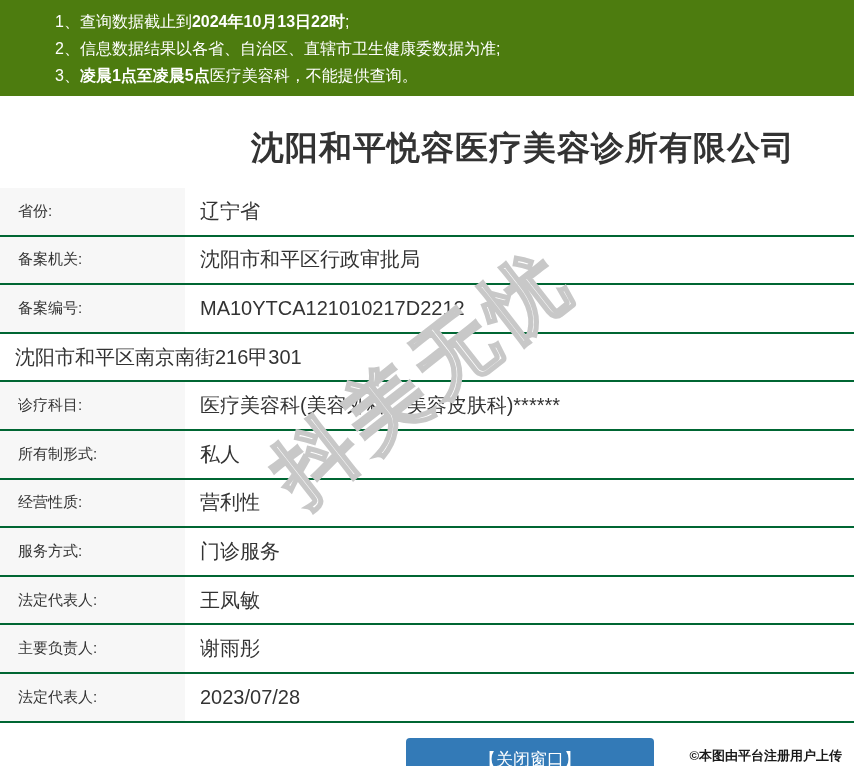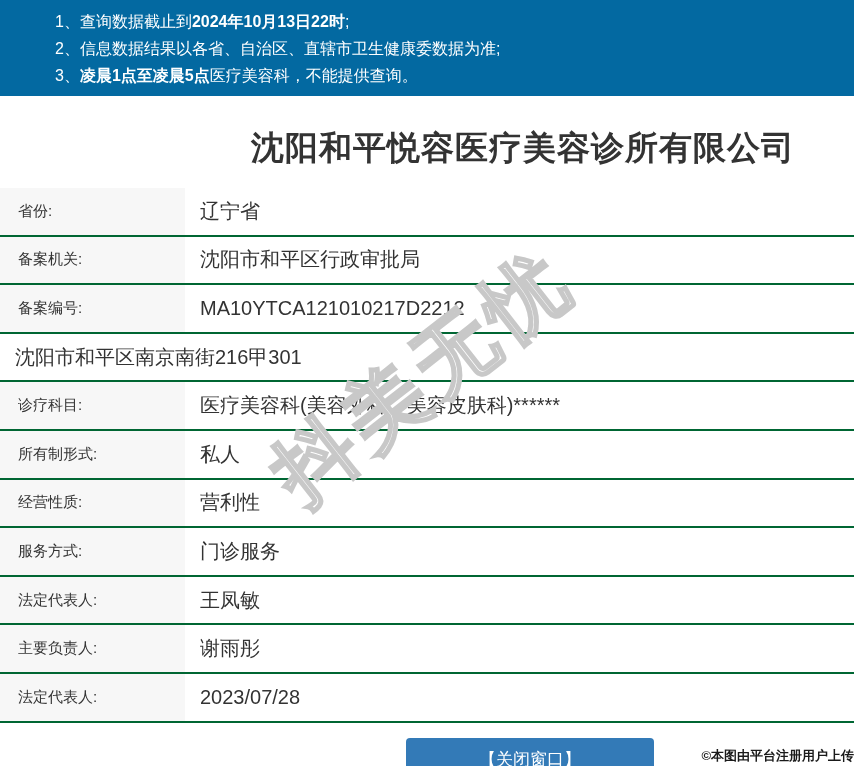--- a/index.html
+++ b/index.html
@@ -13,21 +13,21 @@
     width: 854px;
     height: 766px;
     overflow: hidden;
   }
 
   
   .notice {
     box-sizing: border-box;
     width: 854px;
     height: 96px;
-    background: #0369a1;
+    background: #4d7c0f;
     color: #ffffff;
     padding: 8px 10px 0 55px;
     font-size: 16px;
     line-height: 27px;
   }
   .notice-line { white-space: nowrap; }
   .notice-line b { font-weight: bold; }
 
   
   .page-title {
@@ -106,21 +106,21 @@
     text-align: center;
     line-height: 30px;
     padding: 0;
     cursor: pointer;
     z-index: 6;
   }
 
   
   .copyright {
     position: absolute;
-    right: 0;
+    right: 12px;
     top: 747px;
     font-size: 13px;
     font-weight: bold;
     color: #1a1a1a;
     text-shadow:
       -1px -1px 0 #ffffff, 1px -1px 0 #ffffff,
       -1px  1px 0 #ffffff, 1px  1px 0 #ffffff;
     z-index: 7;
   }
 </style>

